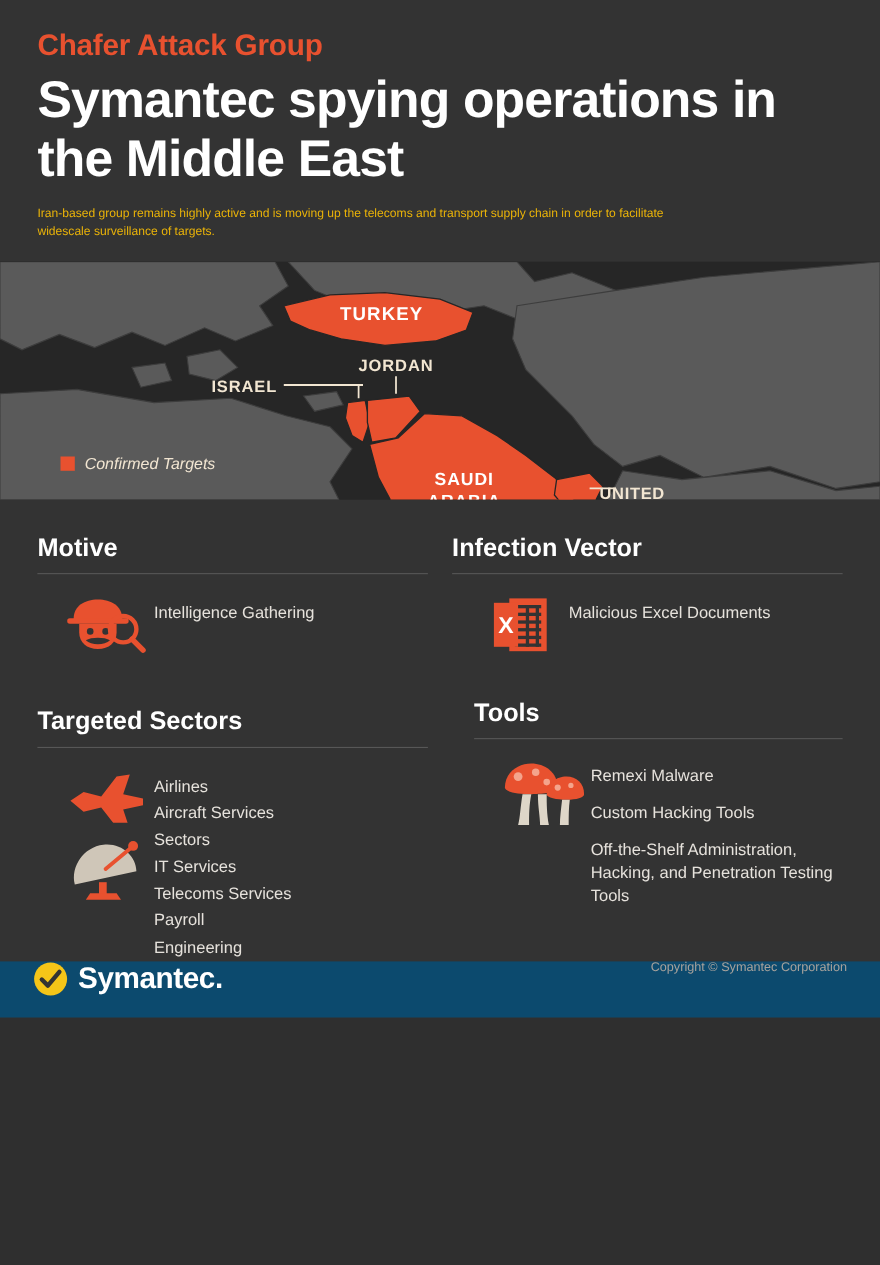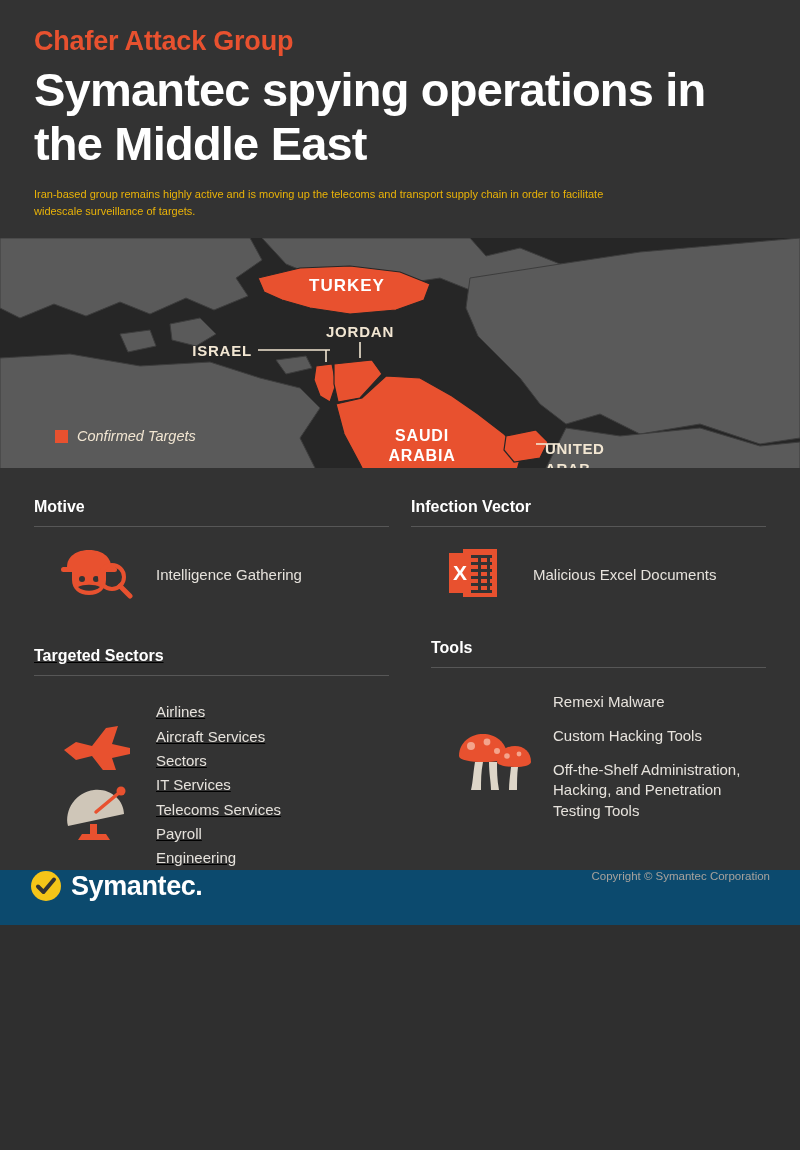--- a/index.html
+++ b/index.html
@@ -78,30 +78,29 @@
     display: grid;
     grid-template-columns: 1fr 1fr;
     grid-template-rows: auto auto;
     column-gap: 22px;
     row-gap: 6px;
     align-content: start;
   }
   .panel { padding-top: 8px; }
   .panel-title {
     color: #ffffff;
-    font-size: 16px;
+    font-size: 23px;
     font-weight: bold;
     padding-bottom: 10px;
     border-bottom: 1px solid #575757;
     margin-bottom: 18px;
   }
   .panel-body {
     display: flex;
-    align-items: center;
-    gap: 16px;
+    align-items: flex-start;
     padding-left: 20px;
   }
   .icon-col {
     width: 86px;
     flex: 0 0 86px;
     display: flex;
     flex-direction: column;
     align-items: center;
     gap: 16px;
     padding-top: 2px;
@@ -265,21 +264,21 @@
             <rect x="2" y="6" width="22" height="40" fill="#e8512f"></rect>
             <text x="13" y="33" fill="#ffffff" font-size="21" font-weight="bold" font-family="Liberation Sans, sans-serif" text-anchor="middle">X</text>
           </svg>
         </div>
         <div class="text-col">
           <div class="item single">Malicious Excel Documents</div>
         </div>
       </div>
     </div>
 
-    <div class="panel" style="margin-top:34px;text-decoration:underline;">
+    <div class="panel" style="margin-top:34px;">
       <div class="panel-title">Targeted Sectors</div>
       <div class="panel-body">
         <div class="icon-col">
           <svg width="70" height="48" viewBox="0 0 70 48">
             <path d="M2,28 L14,20 L30,24 L44,6 L56,4 L50,22 L68,26 L68,32 L50,36 L56,54 L44,52 L30,34 L14,38 Z" fill="#e8512f"></path>
           </svg>
           <svg width="70" height="58" viewBox="0 0 70 58">
             <path d="M6,40 C2,24 14,6 32,4 C48,2 62,14 62,28 Z" fill="#cfc6b8"></path>
             <line x1="34" y1="26" x2="58" y2="6" stroke="#e8512f" stroke-width="3.5" stroke-linecap="round"></line>
             <circle cx="59" cy="5" r="4.5" fill="#e8512f"></circle>

